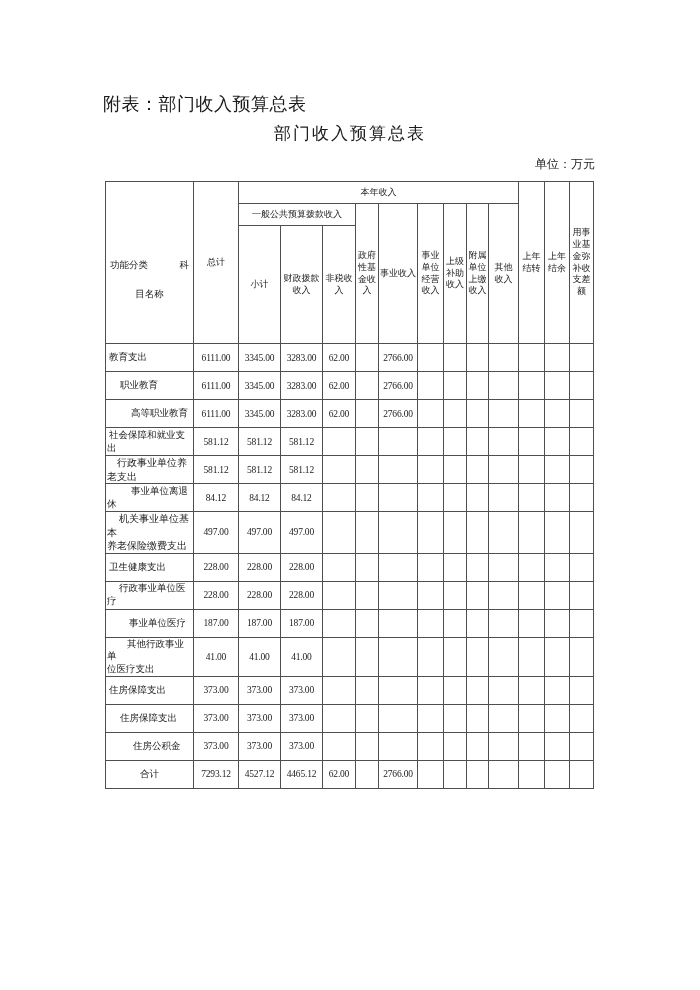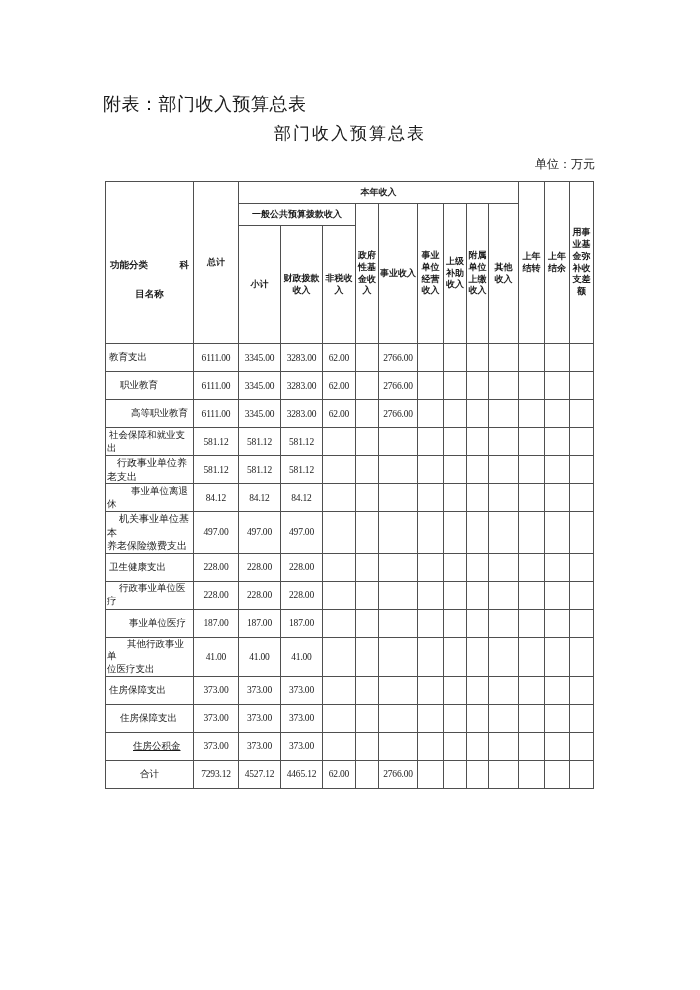--- a/index.html
+++ b/index.html
@@ -29,21 +29,21 @@
     position:absolute; left:105px; top:181px;
     width:489px;
     border-collapse:collapse;
     table-layout:fixed;
   }
   table.budget th, table.budget td {
     border:1px solid #4f4f4f;
     overflow:hidden;
   }
   thead th {
-    font-weight:bold;
+    font-weight:normal;
     font-size:9px;
     line-height:1.3;
     text-align:center;
     vertical-align:middle;
     white-space:pre-line;
     padding:1px 0;
   }
   tr.h1 { height:22px; }
   tr.h2 { height:22px; }
   tr.h3 th { height:118px; }
@@ -354,21 +354,21 @@
           <td class="num"></td>
           <td class="num"></td>
           <td class="num"></td>
           <td class="num"></td>
           <td class="num"></td>
           <td class="num"></td>
           <td class="num"></td>
           <td class="num"></td>
         </tr>
         <tr>
-          <td class="label" style="text-indent: 26px; text-decoration: underline;">住房公积金</td>
+          <td class="label" style="text-indent: 26px;">住房公积金</td>
           <td class="num">373.00</td>
           <td class="num">373.00</td>
           <td class="num">373.00</td>
           <td class="num"></td>
           <td class="num"></td>
           <td class="num"></td>
           <td class="num"></td>
           <td class="num"></td>
           <td class="num"></td>
           <td class="num"></td>

